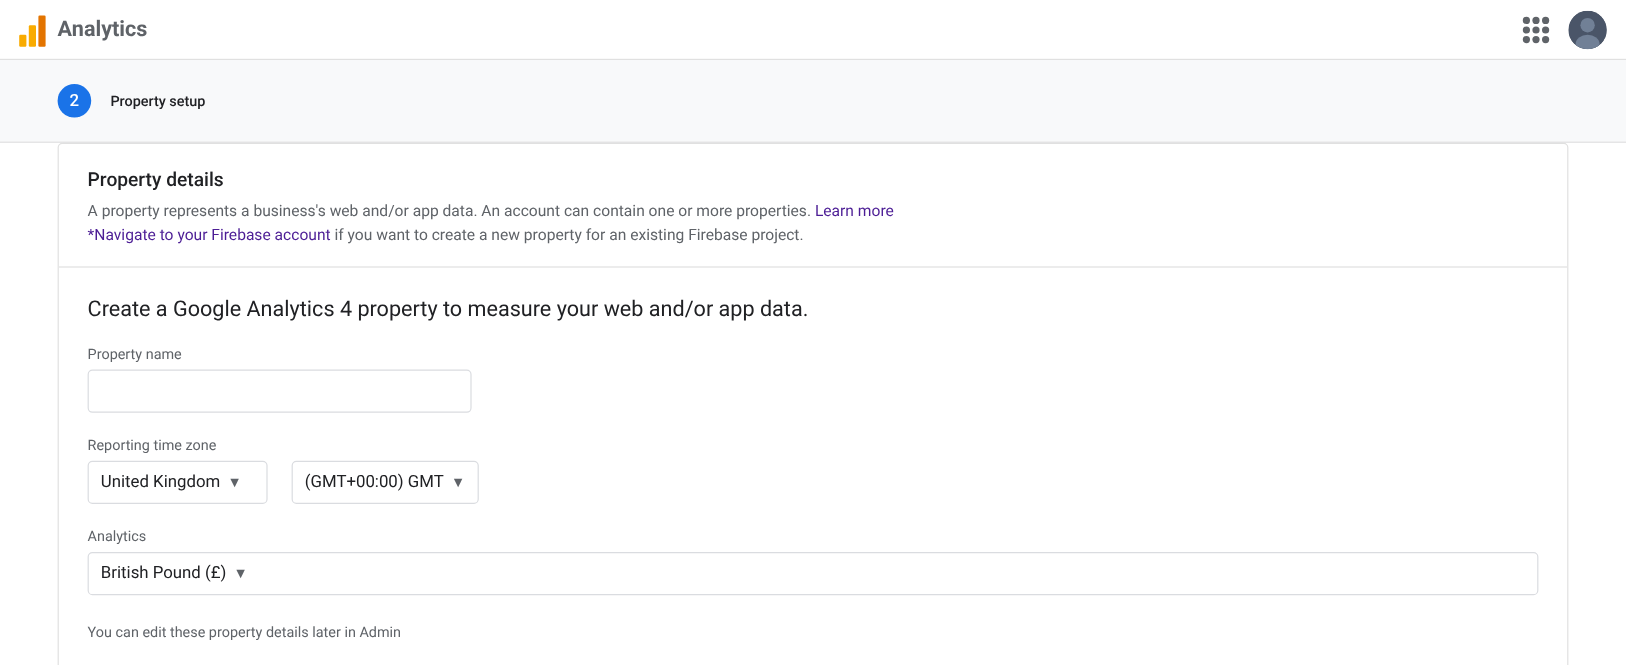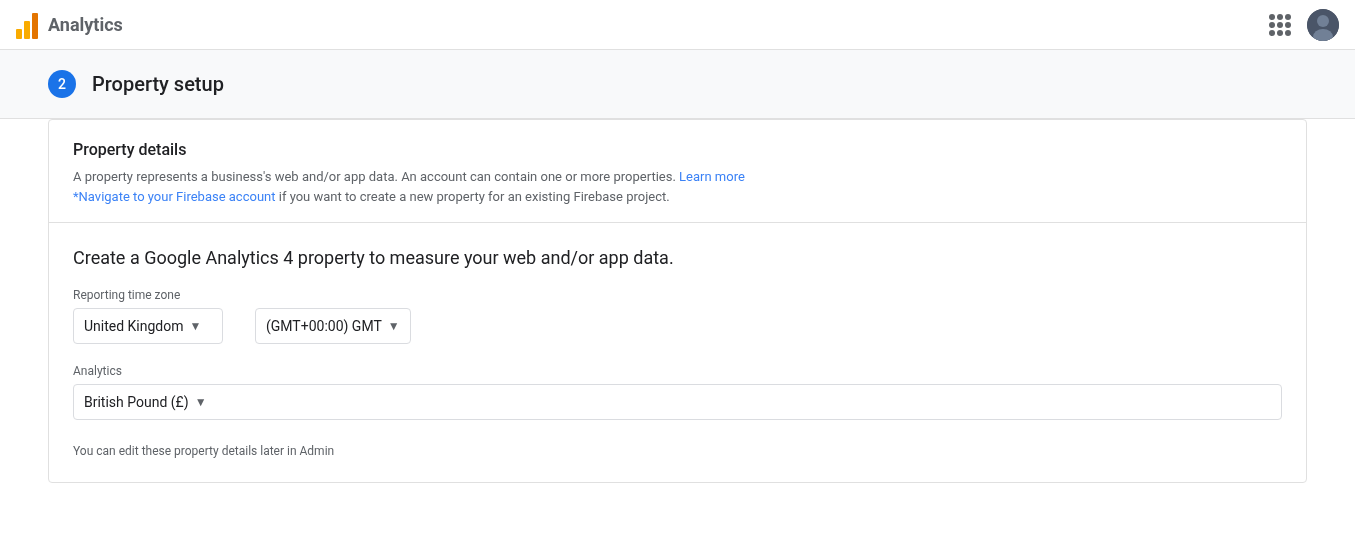--- a/index.html
+++ b/index.html
@@ -100,21 +100,21 @@
       color: #fff;
       display: flex;
       align-items: center;
       justify-content: center;
       font-size: 14px;
       font-weight: 500;
       margin-right: 16px;
       flex-shrink: 0;
     }
     .step-title {
-      font-size: 20px;
+      font-size: 12px;
       font-weight: 500;
       color: #202124;
     }
 
     
     .main {
       padding: 0 48px;
     }
 
     
@@ -133,21 +133,21 @@
       font-weight: 500;
       color: #202124;
       margin-bottom: 8px;
     }
     .card-header-desc {
       font-size: 13px;
       color: #5f6368;
       line-height: 1.5;
     }
     .card-header-desc a {
-      color: #3b82f6;
+      color: #4c1d95;
       text-decoration: none;
     }
 
     .card-body {
       padding: 24px;
     }
     .section-intro {
       font-size: 18px;
       color: #202124;
       margin-bottom: 20px;
@@ -171,21 +171,21 @@
       padding: 0 12px;
       font-size: 14px;
       color: #202124;
       outline: none;
     }
 
     
     .dropdowns-row {
       display: flex;
       align-items: center;
-      gap: 32px;
+      gap: 20px;
       flex-wrap: wrap;
     }
     .dropdown-select {
       display: flex;
       align-items: center;
       border: 1px solid #dadce0;
       border-radius: 4px;
       height: 36px;
       padding: 0 10px;
       cursor: pointer;
@@ -259,20 +259,24 @@
         <span>A property represents a business's web and/or app data. An account can contain one or more properties.</span>
         <a href="#">Learn more</a>
         <br>
         <a href="#">*Navigate to your Firebase account</a><span> if you want to create a new property for an existing Firebase project.</span>
       </div>
     </div>
 
     <div class="card-body">
       <p class="section-intro">Create a Google Analytics 4 property to measure your web and/or app data.</p>
 
+      <div class="form-group">
+        <label class="form-label">Property name</label>
+        <input type="text" class="form-input" placeholder="" style="">
+      </div>
 
       <div class="form-group">
         <label class="form-label">Reporting time zone</label>
         <div class="dropdowns-row">
           <div class="dropdown-select">
             <span class="dropdown-text">United Kingdom</span>
             <span class="dropdown-arrow">▼</span>
           </div>
           <div class="dropdown-select">
             <span class="dropdown-text">(GMT+00:00) GMT</span>

